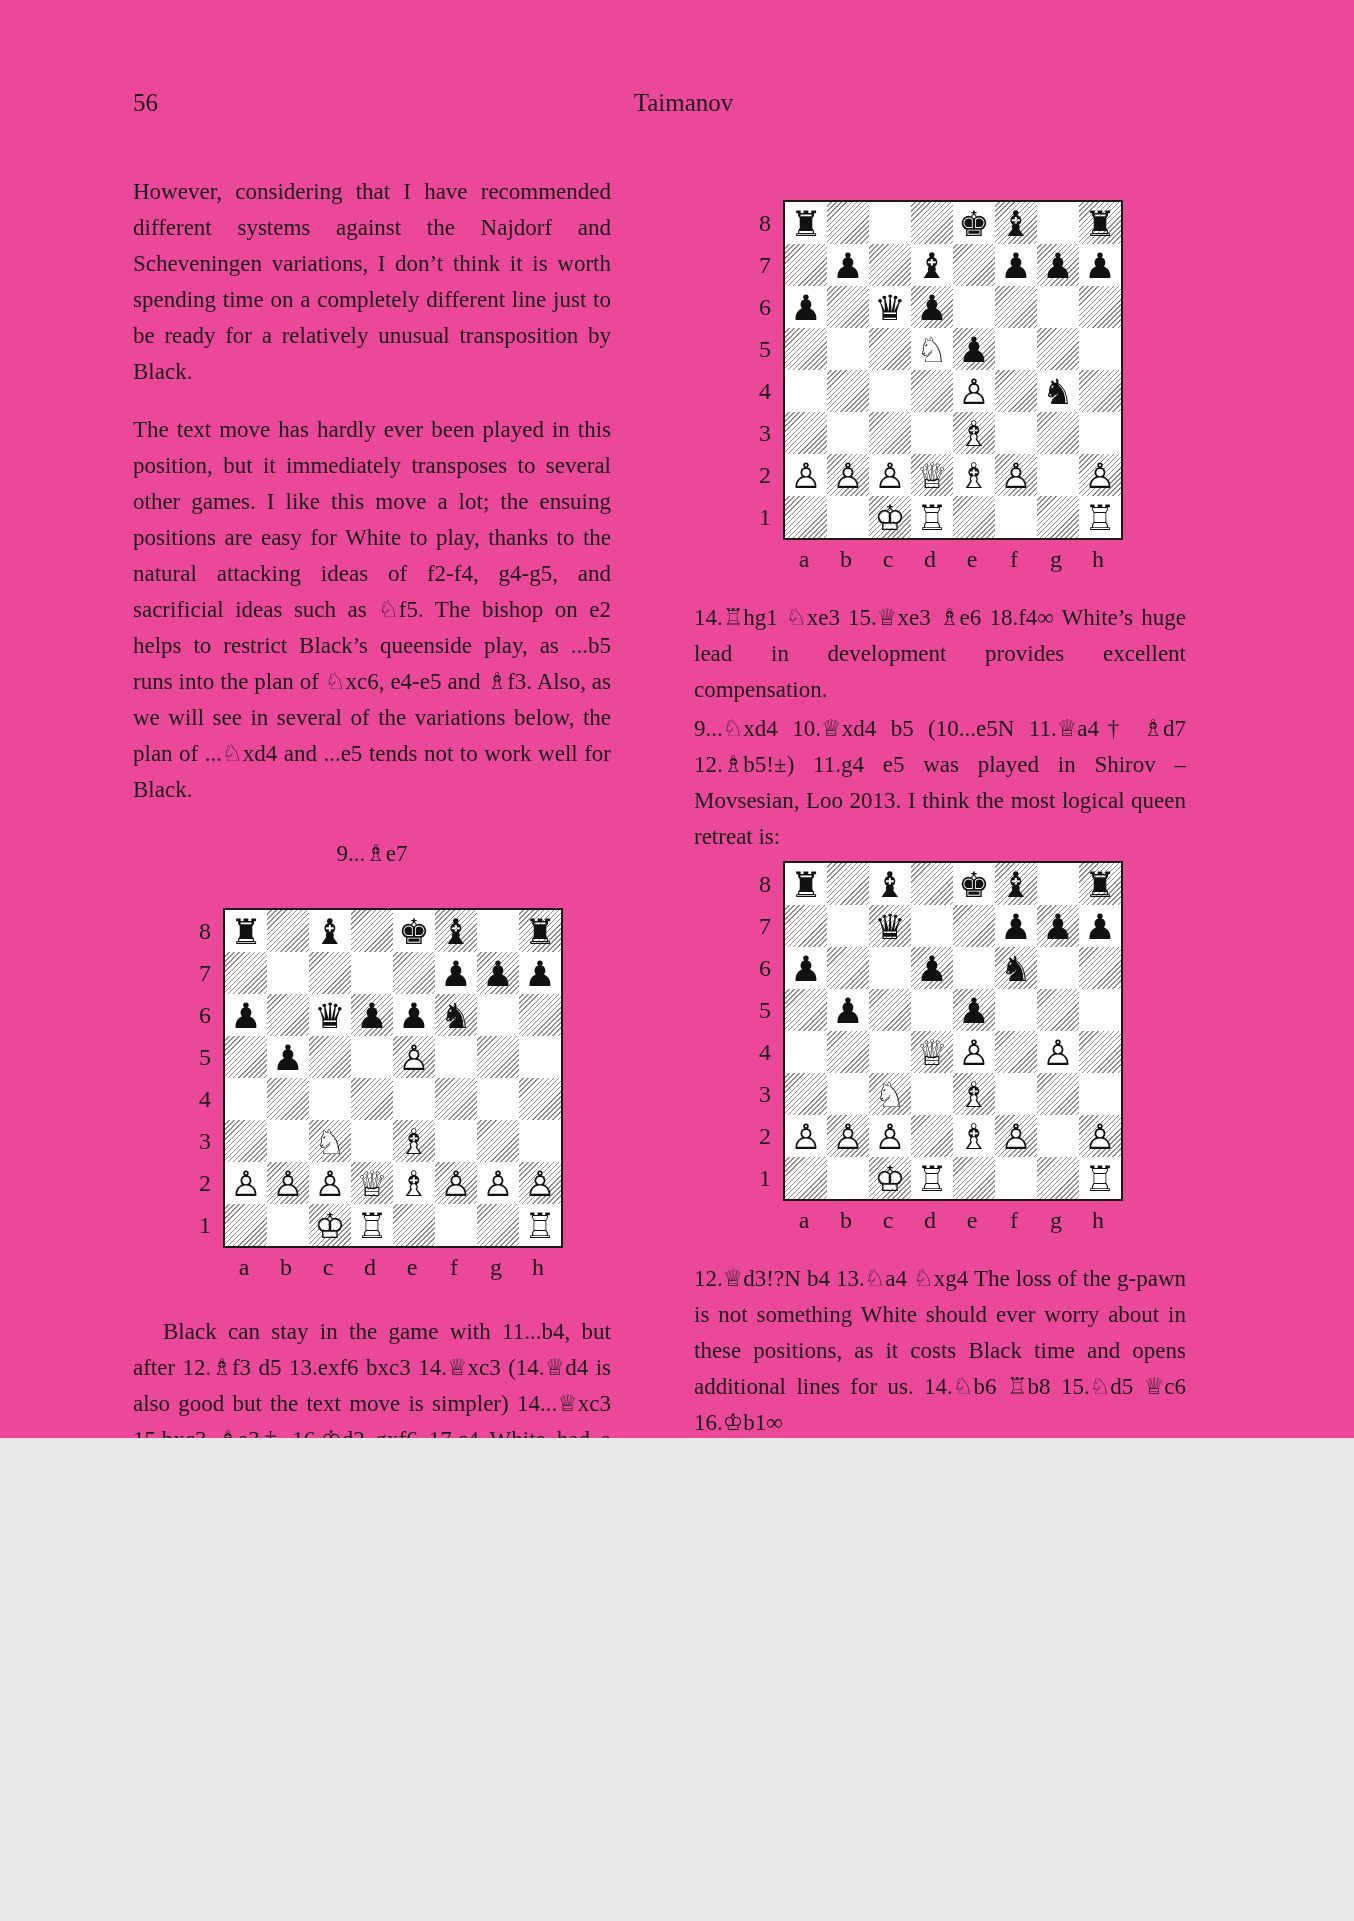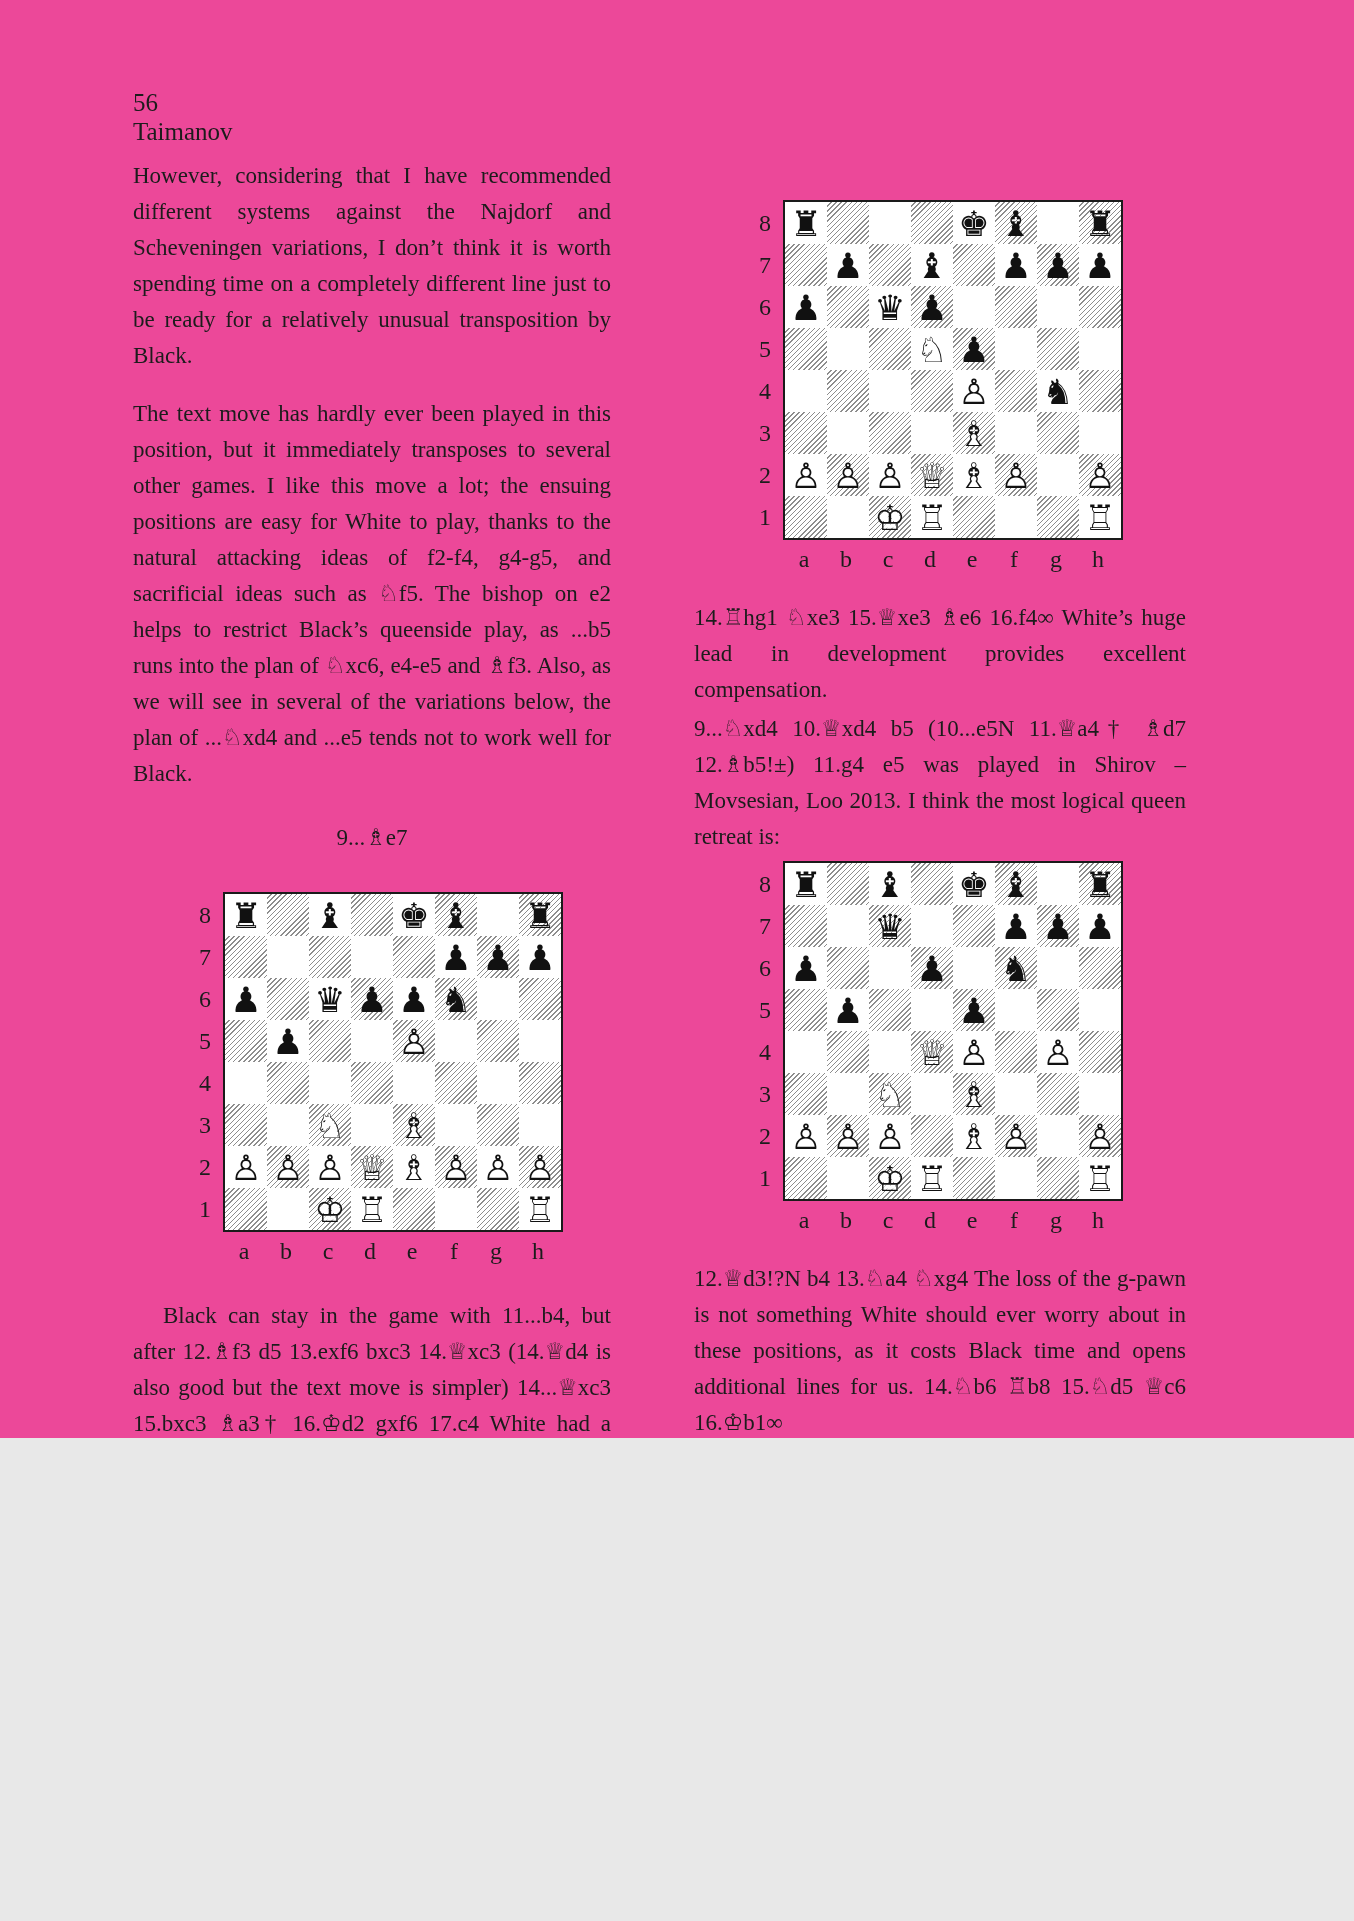--- a/index.html
+++ b/index.html
@@ -10,27 +10,27 @@
     font-family:"Liberation Serif","DejaVu Serif","DejaVu Sans",serif;
     color:#1c1c1c;
     overflow:hidden;
     padding-left:44px;
   }
   .runhead{
     position:absolute;top:88px;left:133px;right:164px;
     font-size:25px;line-height:30px;
   }
   .pagenum{position:absolute;left:0;top:0;}
-  .runtitle{display:block;text-align:left;margin-top:29px;}
+  .runtitle{display:block;text-align:center;}
   .col{position:absolute;font-size:23px;line-height:36px;text-align:justify;}
   .col-left{left:133px;top:158px;width:478px;}
   .col-right{left:694px;top:200px;width:492px;}
   p{margin:0;}
   .para{margin-top:3px;}
-  .first{margin-top:0;}
+  .first{margin-top:16px;}
   .indent{text-indent:30px;}
   .mt22{margin-top:22px;} .mt10{margin-top:10px;} .mt12{margin-top:12px;}
   .mt28{margin-top:28px;} .mt32{margin-top:32px;}
   .heading{font-weight:normal;text-align:center;}
   
   .diagram{
     display:grid;
     grid-template-columns:34px 340px;
     margin-top:36px;
   }
@@ -535,21 +535,21 @@
           <span class="file-label">a</span>
           <span class="file-label">b</span>
           <span class="file-label">c</span>
           <span class="file-label">d</span>
           <span class="file-label">e</span>
           <span class="file-label">f</span>
           <span class="file-label">g</span>
           <span class="file-label">h</span>
         </div>
       </div>
-    <p class="para mt22">14.♖hg1 ♘xe3 15.♕xe3 ♗e6 16.f4∞ White’s huge lead in development provides excellent compensation.</p>
+    <p class="para mt22">14.♖hg1 ♘xe3 15.♕xe3 ♗e6 18.f4∞ White’s huge lead in development provides excellent compensation.</p>
     <p class="para">9...♘xd4 10.♕xd4 b5 (10...e5N 11.♕a4† ♗d7 12.♗b5!±) 11.g4 e5 was played in Shirov – Movsesian, Loo 2013. I think the most logical queen retreat is:</p>
     <div class="diagram dg-right mt6">
         <div class="rank-col">
           <div class="rank-label">8</div>
           <div class="rank-label">7</div>
           <div class="rank-label">6</div>
           <div class="rank-label">5</div>
           <div class="rank-label">4</div>
           <div class="rank-label">3</div>
           <div class="rank-label">2</div>

